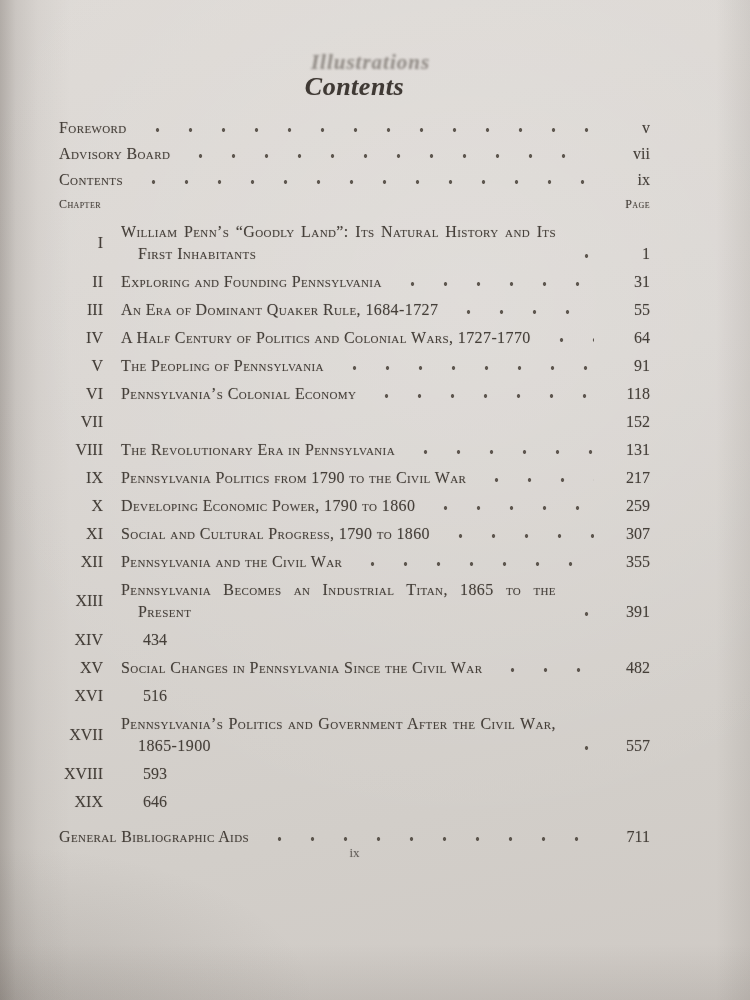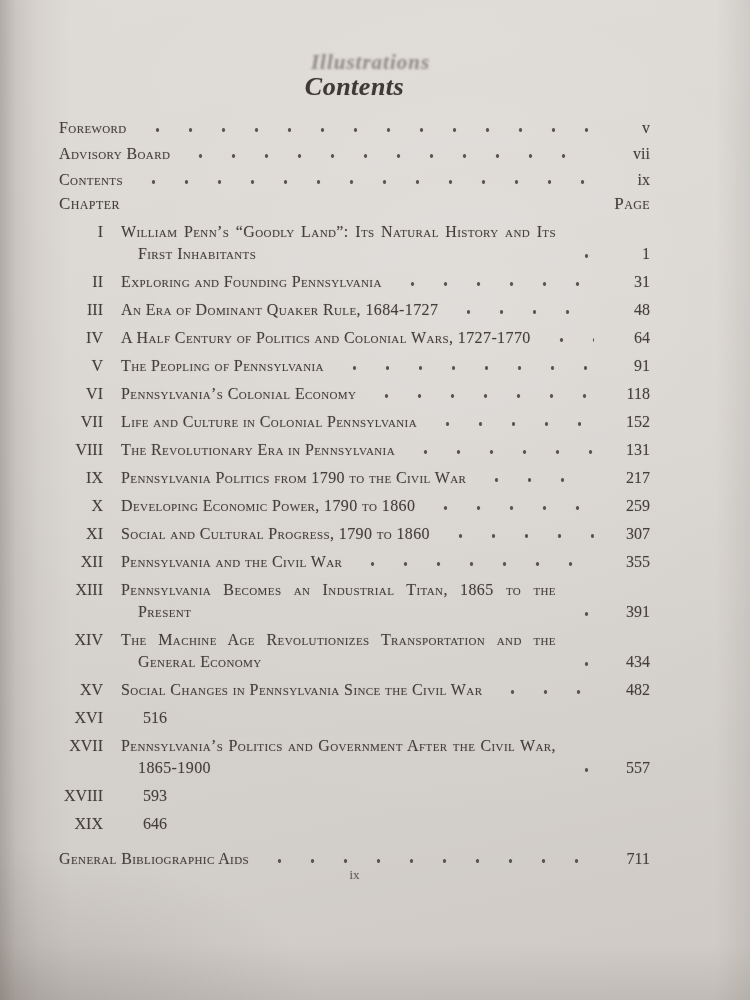--- a/index.html
+++ b/index.html
@@ -33,21 +33,21 @@
     font-style:italic;font-weight:bold;font-size:21px;letter-spacing:1px;
     color:rgba(112,106,100,0.48);filter:blur(1.3px);
     transform:translateX(16px);
   }
   .title{
     margin-top:70px;text-align:center;
     font-size:26px;line-height:34px;font-weight:bold;font-style:italic;
     letter-spacing:0.5px;color:#3f3934;
   }
   .list{margin-top:13px;}
-  .row{display:flex;align-items:flex-start;margin-bottom:4px;}
+  .row{display:flex;align-items:center;margin-bottom:4px;}
   .chapters .row,.backmatter .row{margin-bottom:6px;}
   .sc{font-variant:small-caps;letter-spacing:0.4px;}
   .label,.ctitle{font-size:16px;line-height:22px;}
   .num{
     flex:0 0 62px;box-sizing:border-box;padding-right:18px;
     text-align:right;font-size:16px;line-height:22px;
   }
   .mid{flex:1 1 auto;display:flex;min-width:0;}
   .ctitle{flex:0 1 auto;text-align:justify;padding-left:17px;text-indent:-17px;}
   .label{flex:0 1 auto;}
@@ -56,21 +56,21 @@
     background-image:radial-gradient(circle, rgba(72,64,56,0.85) 1.5px, rgba(72,64,56,0) 2.1px);
     background-size:33px 10px;background-repeat:repeat-x;
     background-position:left 2px bottom 4px;
   }
   .pg{
     flex:0 0 46px;text-align:right;align-self:flex-end;
     font-size:16px;line-height:22px;
   }
   .colheads{
     display:flex;justify-content:space-between;align-items:baseline;
-    margin-top:1px;font-size:17px;line-height:18px;
+    margin-top:1px;font-size:12px;line-height:18px;
   }
   .chapters{margin-top:8px;}
   .folio{
     position:absolute;left:0;right:0;bottom:-7px;text-align:center;
     font-size:13px;color:#67625d;filter:blur(0.4px);
   }
 </style>
 </head>
 <body>
 
@@ -134,21 +134,21 @@
         </span>
         <span class="pg">31</span>
       </div>
 
       <div class="row">
         <span class="num">III</span>
         <span class="mid">
           <span class="ctitle sc">An Era of Dominant Quaker Rule, 1684-1727</span>
           <span class="leader"></span>
         </span>
-        <span class="pg">48</span>
+        <span class="pg">55</span>
       </div>
 
       <div class="row">
         <span class="num">IV</span>
         <span class="mid">
           <span class="ctitle sc">A Half Century of Politics and Colonial Wars, 1727-1770</span>
           <span class="leader"></span>
         </span>
         <span class="pg">64</span>
       </div>
@@ -167,21 +167,20 @@
         <span class="mid">
           <span class="ctitle sc">Pennsylvania’s Colonial Economy</span>
           <span class="leader"></span>
         </span>
         <span class="pg">118</span>
       </div>
 
       <div class="row">
         <span class="num">VII</span>
         <span class="mid">
-          <span class="ctitle sc">Life and Culture in Colonial Pennsylvania</span>
           <span class="leader"></span>
         </span>
         <span class="pg">152</span>
       </div>
 
       <div class="row">
         <span class="num">VIII</span>
         <span class="mid">
           <span class="ctitle sc">The Revolutionary Era in Pennsylvania</span>
           <span class="leader"></span>
@@ -229,24 +228,20 @@
         <span class="num">XIII</span>
         <span class="mid">
           <span class="ctitle sc">Pennsylvania Becomes an Industrial Titan, 1865 to the Present</span>
           <span class="leader"></span>
         </span>
         <span class="pg">391</span>
       </div>
 
       <div class="row">
         <span class="num">XIV</span>
-        <span class="mid">
-          <span class="ctitle sc">The Machine Age Revolutionizes Transportation and the General Economy</span>
-          <span class="leader"></span>
-        </span>
         <span class="pg">434</span>
       </div>
 
       <div class="row">
         <span class="num">XV</span>
         <span class="mid">
           <span class="ctitle sc">Social Changes in Pennsylvania Since the Civil War</span>
           <span class="leader"></span>
         </span>
         <span class="pg">482</span>

